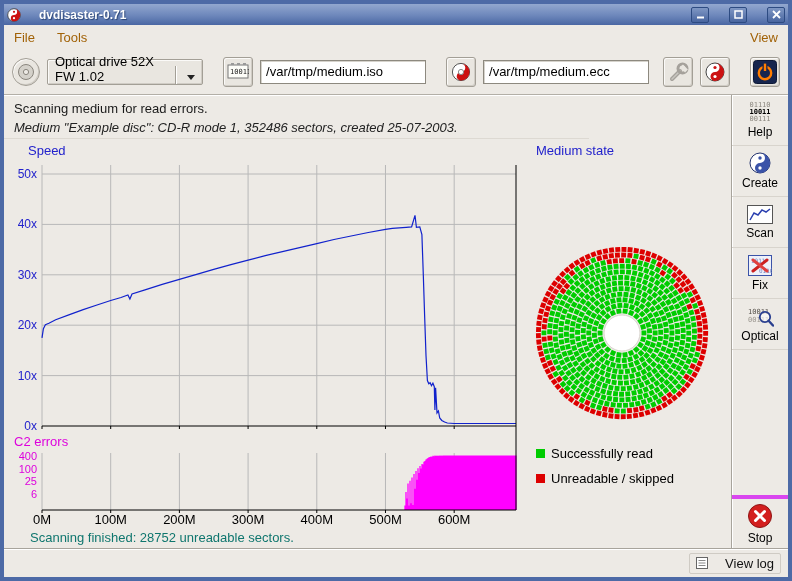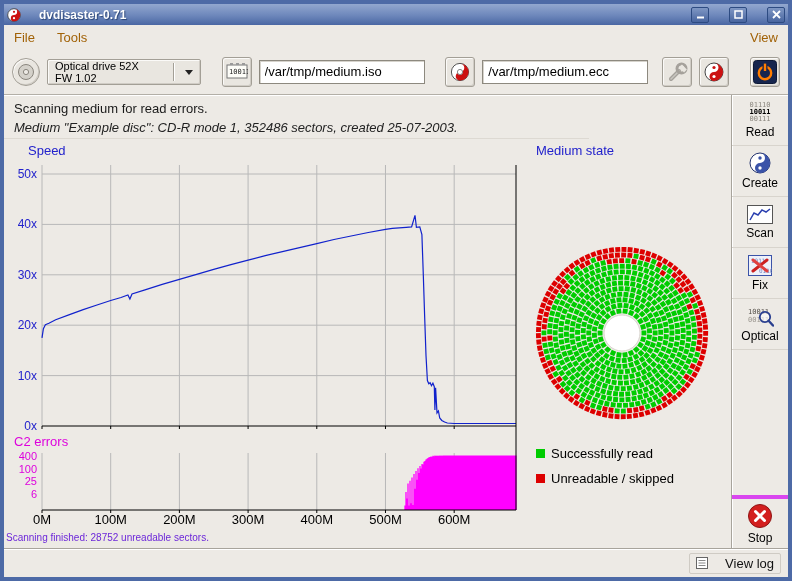--- a/index.html
+++ b/index.html
@@ -18,38 +18,38 @@
     padding:4px 8px;gap:18px;font-size:13px;color:#a16207}
   .menu-item{padding:2px 2px;cursor:default}
   .menu-help{margin-left:auto}
   
   .toolbar{position:absolute;top:45px;left:0;right:0;height:46px;display:flex;align-items:center;
     padding:0 8px;gap:7px;border-bottom:1px solid #b3afa7;box-shadow:0 1px 0 #fff}
   .tbtn{height:30px;min-width:30px;display:flex;align-items:center;justify-content:center;
     background:#e9e6e0;border:1px solid #a39f96;border-radius:3px;
     box-shadow:inset 1px 1px 0 #fbfaf8,inset -1px -1px 0 #d0ccc5}
   .tbtn.round{width:28px;height:28px;min-width:28px;border-radius:50%}
-  .combo{height:26px;display:flex;align-items:center;background:#e9e6e0;border:1px solid #a39f96;
+  .combo{height:26px;display:flex;align-items:flex-end;background:#e9e6e0;border:1px solid #a39f96;
     border-radius:2px;box-shadow:inset 1px 1px 0 #fbfaf8,inset -1px -1px 0 #d0ccc5;
-    padding:0 7px;gap:10px;font-size:11px;color:#000}
+    padding:0 7px;gap:10px;font-size:13px;color:#000}
   .combo .sep{width:0;height:18px;border-left:1px solid #a39f96;border-right:1px solid #fff;margin-left:6px}
   .combo .arrow{width:0;height:0;border:4px solid transparent;border-top:5px solid #222;margin-top:5px}
   .entry{height:24px;width:166px;border:1px solid #8d897f;background:#fff;
     box-shadow:inset 1px 1px 0 #d6d3cc;font-family:"Liberation Sans",sans-serif;font-size:13px;padding:8px 5px;color:#000}
   .spacer{flex:1}
   .gap8{width:8px}
   
   .headerblock{position:absolute;top:91px;left:0;width:585px;height:44px;padding:6px 10px 0 10px;
     font-size:13px;color:#1a1a1a;border-bottom:1px solid #ddd9d2}
   .header-line2{font-style:italic;margin-top:4px;color:#222}
   
   #plot{position:absolute;left:0;top:135px;width:727px;height:388px}
   #plot text{font-family:"Liberation Sans",sans-serif}
   
-  .statusline{position:absolute;left:2px;top:523px;height:21px;font-size:10px;color:#6d28d9;display:flex;align-items:center}
+  .statusline{position:absolute;left:26px;top:523px;height:21px;font-size:13px;color:#0f766e;display:flex;align-items:center}
   
   .sidebar{position:absolute;top:91px;right:0;bottom:29px;width:57px;
     border-left:1px solid #a8a49c;box-shadow:inset 1px 0 0 #fff;display:flex;flex-direction:column}
   .sb-btn{display:flex;flex-direction:column;align-items:center;justify-content:center;gap:2px;
     height:51px;font-size:12px;color:#000;border-bottom:1px solid #d8d4cd;cursor:default}
   .sb-btn.stop{margin-top:auto;border-top:4px solid #d946ef;border-bottom:none;height:53px}
   .icon-binary{display:flex;flex-direction:column;align-items:center;line-height:7px;
     font-family:"DejaVu Sans Mono",monospace;font-size:7px;color:#8a867e}
   .icon-binary .bold{color:#000;font-weight:bold}
   
@@ -886,21 +886,21 @@
 
   <div class="statusline">Scanning finished: 28752 unreadable sectors.</div>
 
   <div class="sidebar">
     <div class="sb-btn">
       <div class="icon-binary">
         <span>01110</span>
         <span class="bold">10011</span>
         <span>00111</span>
       </div>
-      <span>Read</span>
+      <span>Help</span>
     </div>
     <div class="sb-btn">
       <svg width="22" height="22">
         <circle cx="11" cy="11" r="10" fill="#fff" stroke="#23336e"></circle>
         <path d="M11 1 A10 10 0 0 1 11 21 A5 5 0 0 1 11 11 A5 5 0 0 0 11 1 Z" fill="#3b53a8"></path>
         <circle cx="11" cy="6" r="1.7" fill="#3b53a8"></circle>
         <circle cx="11" cy="16" r="1.7" fill="#fff"></circle>
       </svg>
       <span>Create</span>
     </div>

